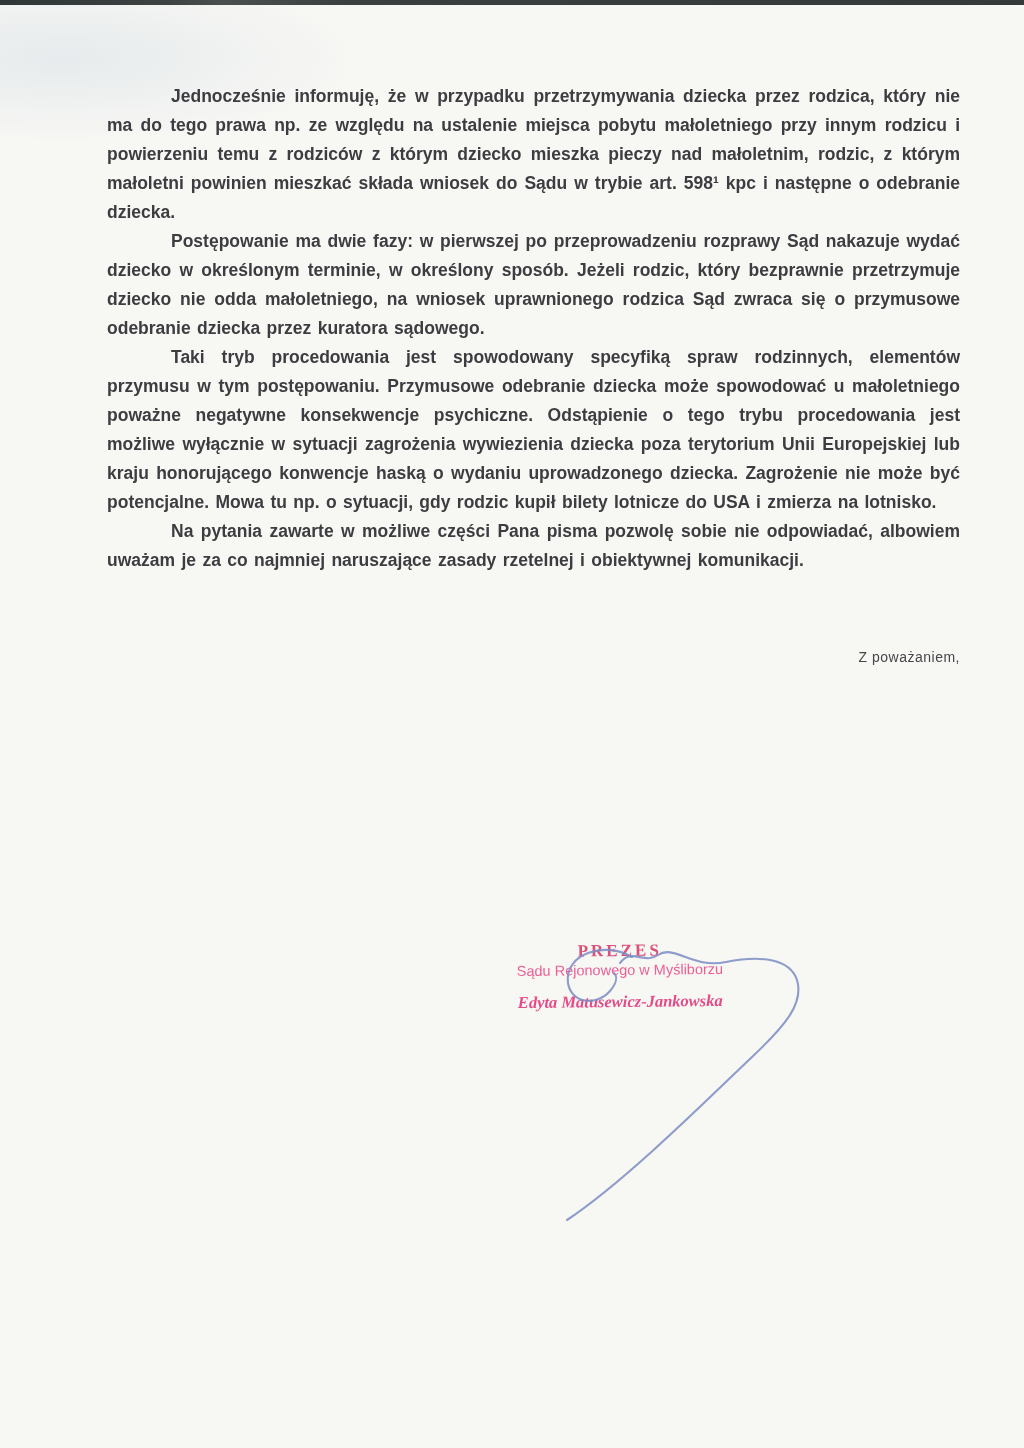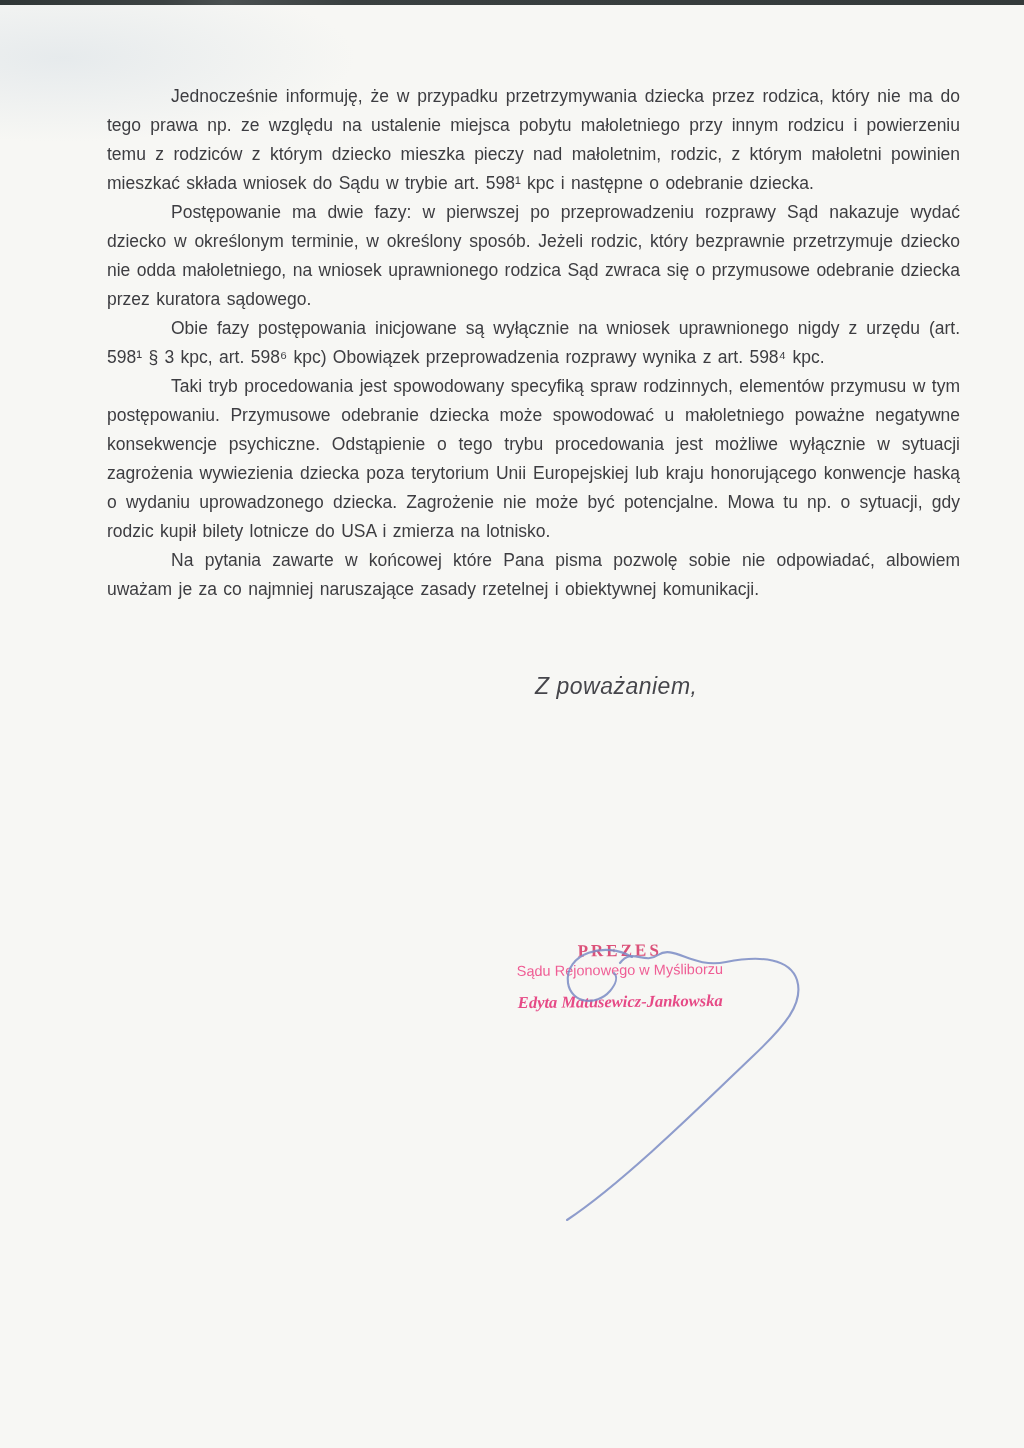--- a/index.html
+++ b/index.html
@@ -35,28 +35,28 @@
     width: 853px;
     color: #3d3d41;
     font-size: 17.5px;
     line-height: 29px;
     text-align: justify;
   }
   .para {
     margin: 0;
     text-indent: 64px;
     word-spacing: 1.5px;
+    font-weight: bold;
   }
   .closing {
     margin-top: 68px;
     margin-left: 428px;
-    font-style: italic;
-    font-size: 23px;
+    font-size: 14px;
     color: #46464b;
-    text-align: left;
+    text-align: right;
     letter-spacing: 0.5px;
   }
   .stamp {
     position: absolute;
     left: 503px;
     top: 941px;
     width: 234px;
     text-align: center;
     color: #e2477f;
     transform: rotate(-0.6deg);
@@ -106,23 +106,22 @@
 <body>
 
 <div>
 
   <div class="paper-tint"></div>
   <div class="scan-edge-top"></div>
 
   <main class="letter">
     <p class="para">Jednocześnie informuję, że w przypadku przetrzymywania dziecka przez rodzica, który nie ma do tego prawa np. ze względu na ustalenie miejsca pobytu małoletniego przy innym rodzicu i powierzeniu temu z rodziców z którym dziecko mieszka pieczy nad małoletnim, rodzic, z którym małoletni powinien mieszkać składa wniosek do Sądu w trybie art. 598¹ kpc i następne o odebranie dziecka.</p>
     <p class="para">Postępowanie ma dwie fazy: w pierwszej po przeprowadzeniu rozprawy Sąd nakazuje wydać dziecko w określonym terminie, w określony sposób. Jeżeli rodzic, który bezprawnie przetrzymuje dziecko nie odda małoletniego, na wniosek uprawnionego rodzica Sąd zwraca się o przymusowe odebranie dziecka przez kuratora sądowego.</p>
-    <p class="para">Obie fazy postępowania inicjowane są wyłącznie na wniosek uprawnionego nigdy z urzędu (art. 598¹ § 3 kpc, art. 598⁶ kpc) Obowiązek przeprowadzenia rozprawy wynika z art. 598⁴ kpc.</p>
     <p class="para">Taki tryb procedowania jest spowodowany specyfiką spraw rodzinnych, elementów przymusu w tym postępowaniu. Przymusowe odebranie dziecka może spowodować u małoletniego poważne negatywne konsekwencje psychiczne. Odstąpienie o tego trybu procedowania jest możliwe wyłącznie w sytuacji zagrożenia wywiezienia dziecka poza terytorium Unii Europejskiej lub kraju honorującego konwencje haską o wydaniu uprowadzonego dziecka. Zagrożenie nie może być potencjalne. Mowa tu np. o sytuacji, gdy rodzic kupił bilety lotnicze do USA i zmierza na lotnisko.</p>
-    <p class="para">Na pytania zawarte w końcowej które Pana pisma pozwolę sobie nie odpowiadać, albowiem uważam je za co najmniej naruszające zasady rzetelnej i obiektywnej komunikacji.</p>
+    <p class="para">Na pytania zawarte w możliwe części Pana pisma pozwolę sobie nie odpowiadać, albowiem uważam je za co najmniej naruszające zasady rzetelnej i obiektywnej komunikacji.</p>
     <div class="closing">Z poważaniem,</div>
   </main>
 
   <div class="stamp">
     <div class="stamp-title">PREZES</div>
     <div class="stamp-office">Sądu Rejonowego w Myśliborzu</div>
     <div class="stamp-name">Edyta Matusewicz-Jankowska</div>
   </div>
 
   <svg class="signature-svg" viewBox="0 0 280 300" xmlns="http://www.w3.org/2000/svg" aria-hidden="true">

